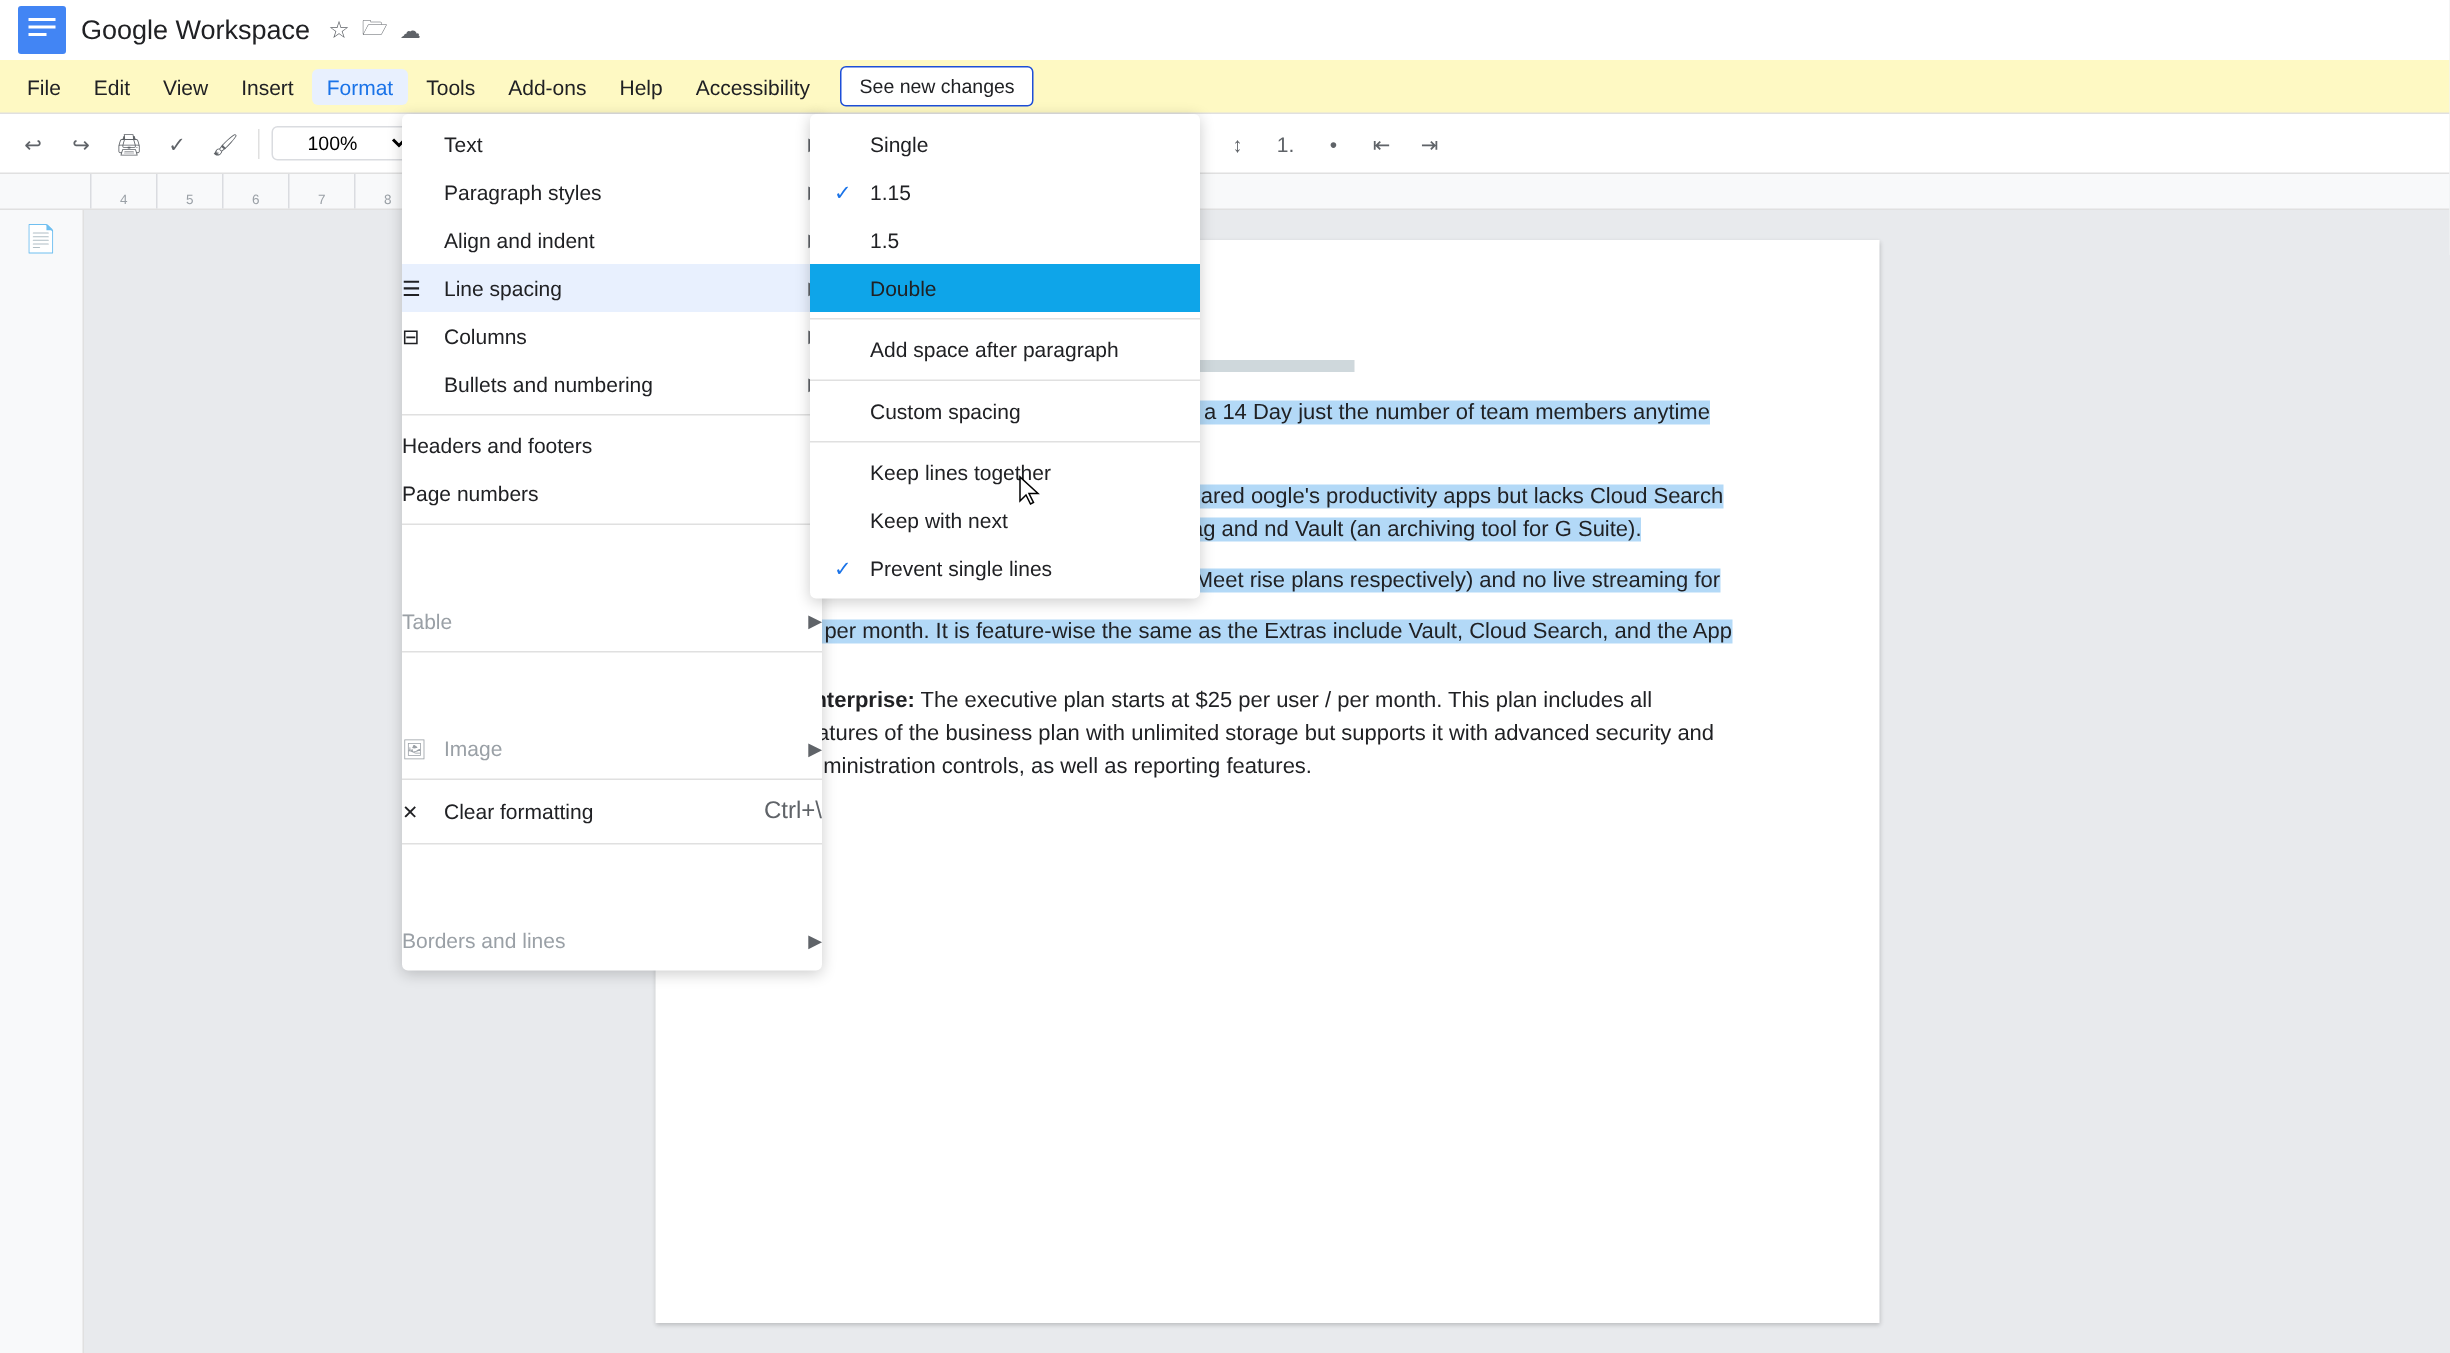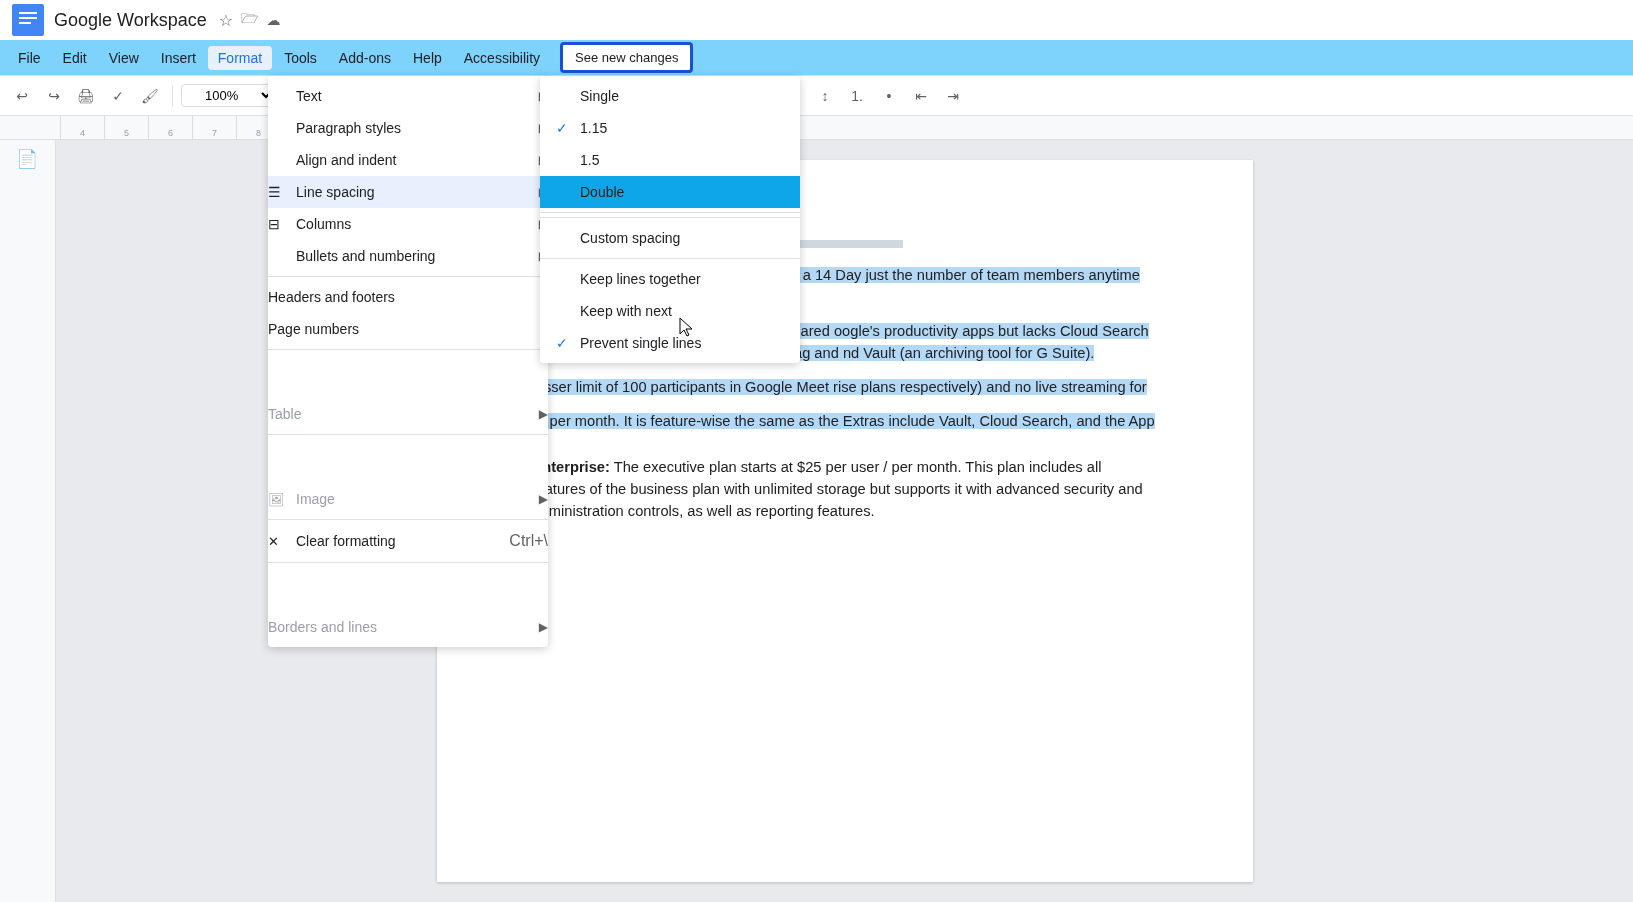--- a/index.html
+++ b/index.html
@@ -6,29 +6,29 @@
     body { font-family: Arial, sans-serif; background: #f8f9fa; width: 1633px; height: 902px; overflow: hidden; position: relative; }
 
     
     .title-bar {
       display: flex; align-items: center; padding: 4px 12px; background: #fff; height: 40px;
     }
     .doc-icon { width: 32px; height: 32px; margin-right: 10px; }
 
     
     .menu-bar {
-      display: flex; align-items: center; padding: 2px 8px; background: #7dd3fc; height: 36px;
+      display: flex; align-items: center; padding: 2px 8px; background: #fef9c3; height: 36px;
       border-bottom: 1px solid #e0e0e0; gap: 2px;
     }
     .menu-item {
       padding: 4px 10px; font-size: 14px; color: #202124; cursor: pointer; border-radius: 4px;
     }
     .menu-item.active { background: #e8f0fe; color: #1a73e8; }
     .see-changes-btn {
-      margin-left: 8px; padding: 5px 12px; border: 3px solid #1d4ed8; border-radius: 4px;
+      margin-left: 8px; padding: 5px 12px; border: 1px solid #1d4ed8; border-radius: 4px;
       font-size: 13px; color: #202124; cursor: pointer; background: #fff;
     }
 
     
     .toolbar {
       display: flex; align-items: center; padding: 4px 8px; background: #fff;
       border-bottom: 1px solid #e0e0e0; height: 40px; gap: 4px;
     }
     .toolbar-btn {
       width: 28px; height: 28px; display: flex; align-items: center; justify-content: center;
@@ -311,20 +311,24 @@
   </div>
   <div class="ls-item">
     <span class="check"></span>
     <span>1.5</span>
   </div>
   <div class="ls-item hovered">
     <span class="check"></span>
     <span>Double</span>
   </div>
   <div class="ls-separator"></div>
+  <div class="ls-item">
+    <span class="check"></span>
+    <span>Add space after paragraph</span>
+  </div>
   <div class="ls-separator"></div>
   <div class="ls-item">
     <span class="check"></span>
     <span>Custom spacing</span>
   </div>
   <div class="ls-separator"></div>
   <div class="ls-item">
     <span class="check"></span>
     <span>Keep lines together</span>
   </div>

